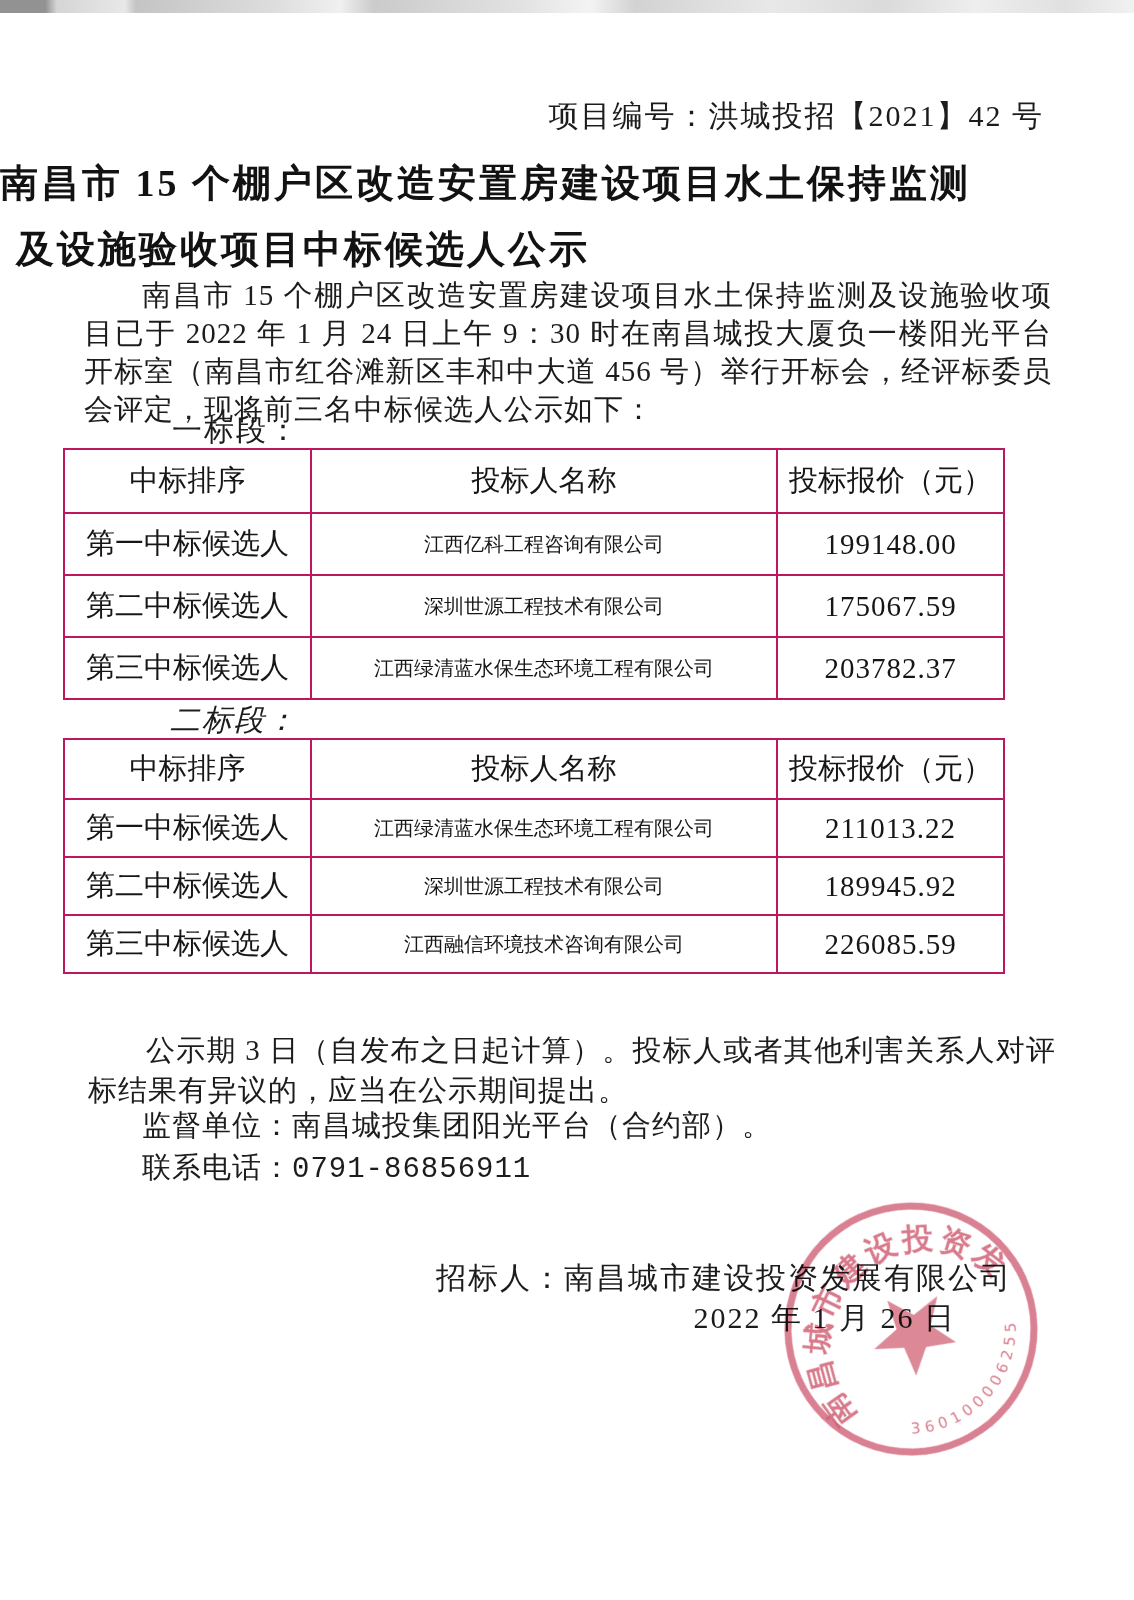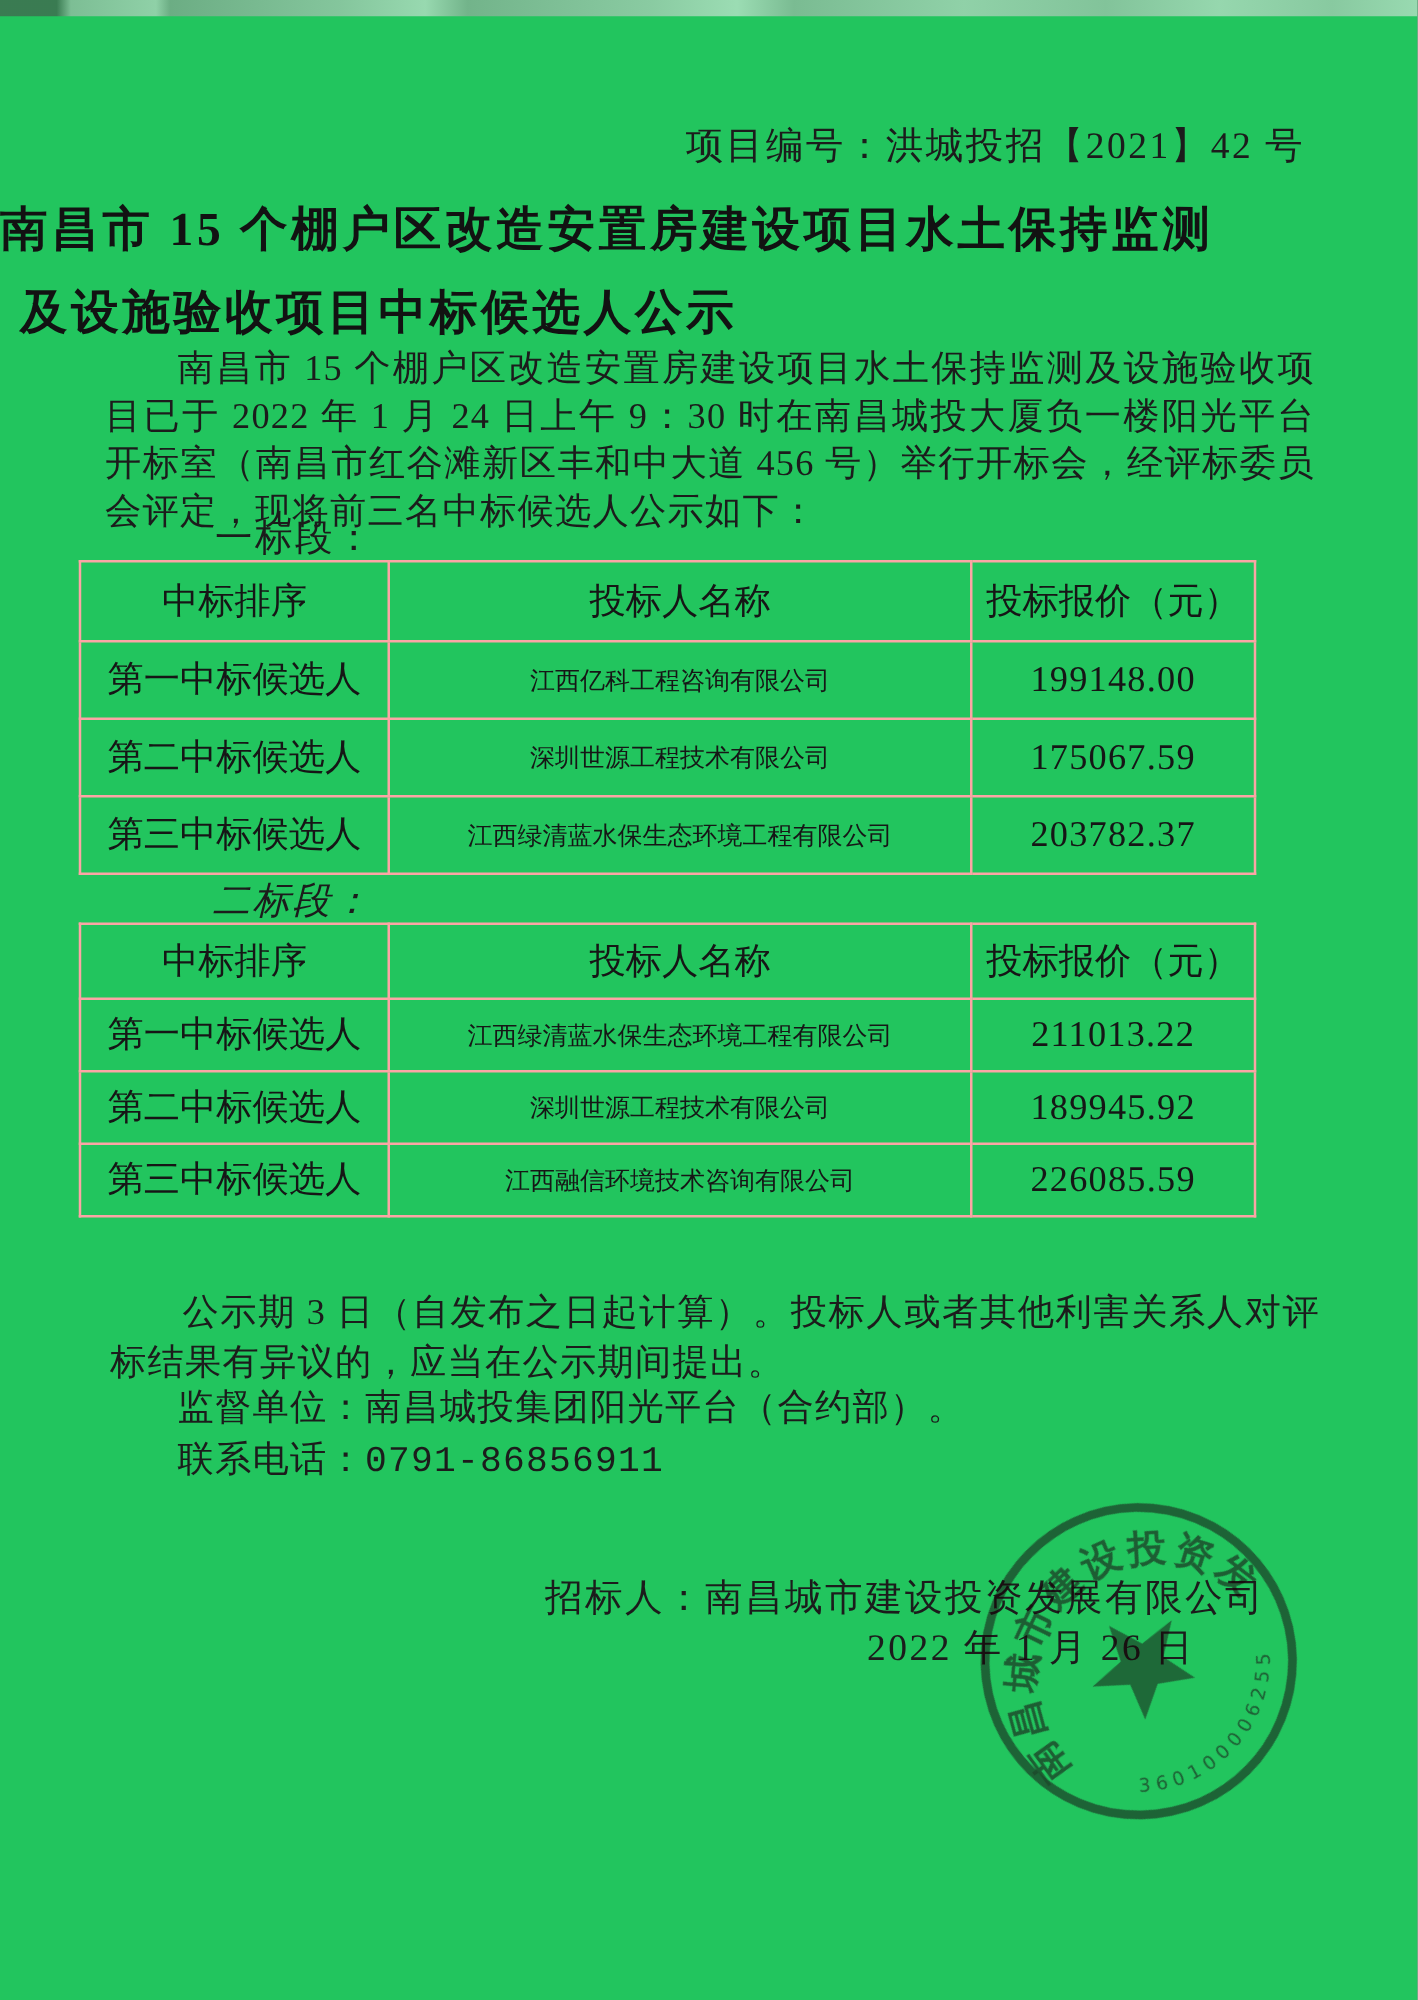--- a/index.html
+++ b/index.html
@@ -1,20 +1,20 @@
 <!DOCTYPE html>
 <html><head>
 <meta charset="utf-8">
 <style>
   html,body{margin:0;padding:0;background:#888;}
   .page{
     position:relative;
     width:1134px;height:1600px;
     margin:0 auto;
-    background:#22c55e;
+    background:#ffffff;
     font-family:"Liberation Serif","DejaVu Serif",serif;
     color:#1c1c1c;
     overflow:hidden;
   }
   .scan-strip{
     position:absolute;top:0;left:0;width:100%;height:13px;
     background:linear-gradient(90deg,#4a4a4a 0%,#4a4a4a 4%,#b9b9b9 5%,#d8d8d8 11%,#9d9d9d 12%,#c6c6c6 24%,#e6e6e6 30%,#a8a8a8 33%,#cfcfcf 46%,#ececec 52%,#b5b5b5 56%,#d9d9d9 68%,#c2c2c2 78%,#e3e3e3 86%,#cccccc 94%,#e8e8e8 100%);
     opacity:.6;
   }
   .doc-number{
@@ -39,21 +39,21 @@
   .seg-label.s1{top:410px;left:172px;}
   .seg-label.s2{top:700px;left:170px;font-style:italic;}
   table.bid{
     position:absolute;left:63px;width:940px;
     border-collapse:collapse;table-layout:fixed;
     font-size:29px;color:#161616;
   }
   table.bid.t1{top:448px;}
   table.bid.t2{top:738px;}
   table.bid th,table.bid td{
-    border:2px solid #fca5a5;
+    border:2px solid #be185d;
     text-align:center;vertical-align:middle;
     font-weight:normal;padding:0 4px;
     white-space:nowrap;overflow:hidden;
   }
   table.bid.t1 th{height:62px;}
   table.bid.t1 td{height:60px;}
   table.bid.t2 th{height:58px;}
   table.bid.t2 td{height:56px;}
   td.company{font-size:20px;letter-spacing:0;}
   td.price{font-size:29px;letter-spacing:1px;}

